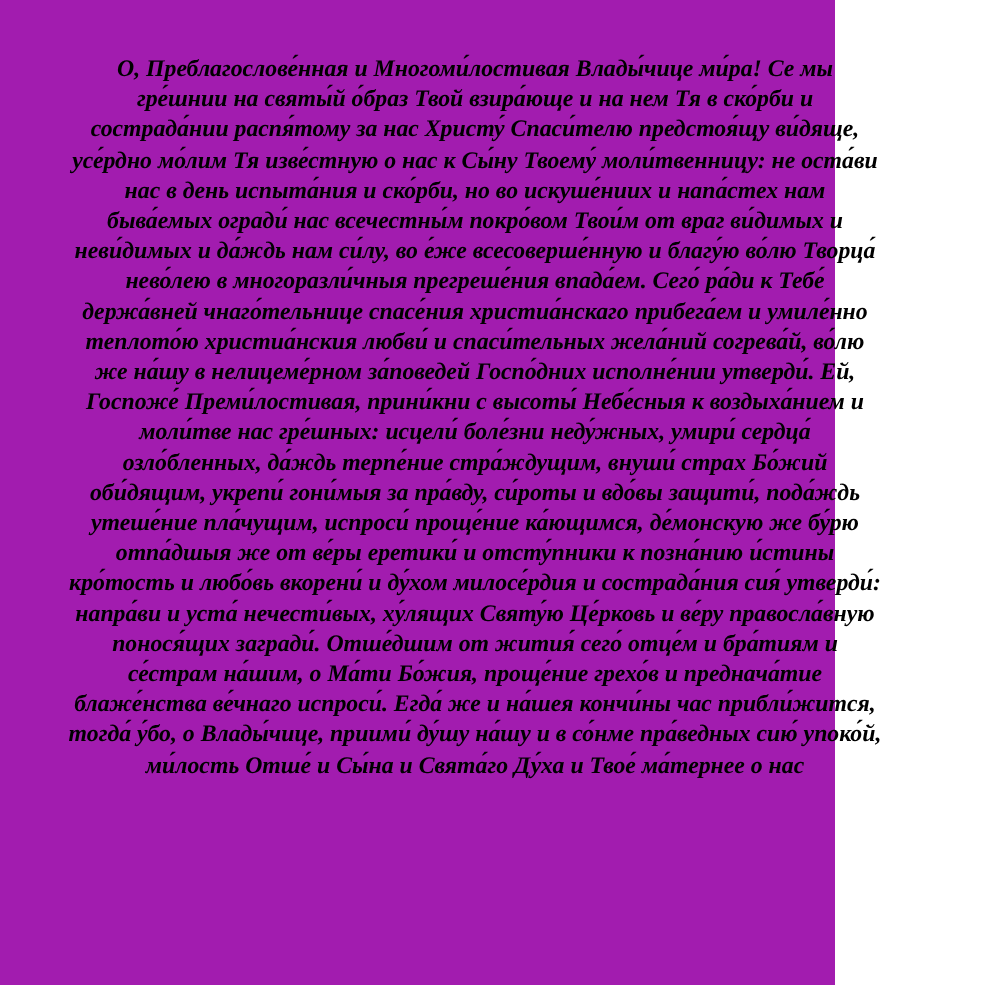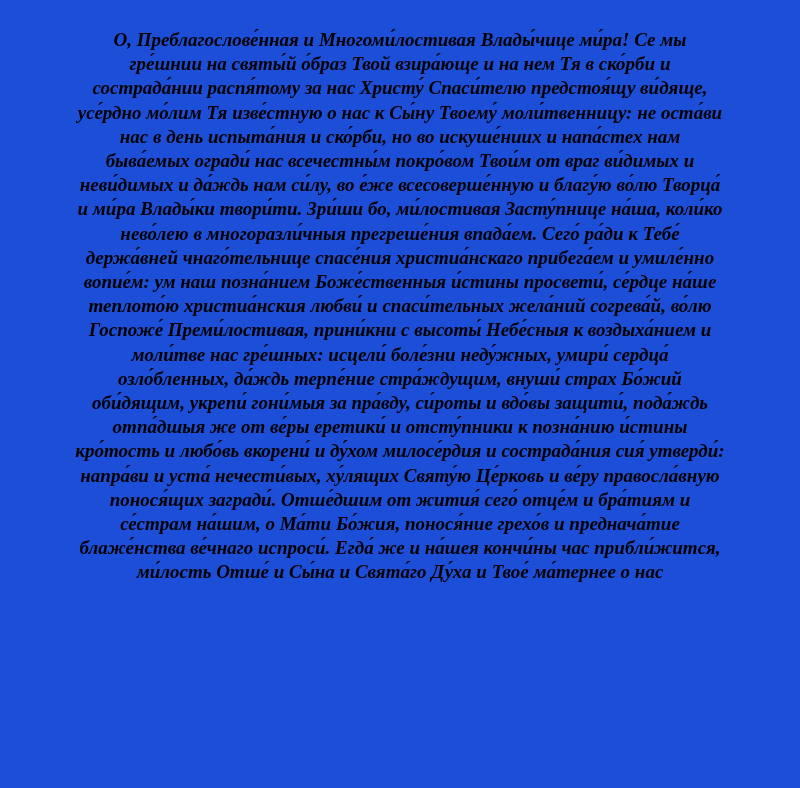--- a/index.html
+++ b/index.html
@@ -6,25 +6,25 @@
     margin: 0;
     padding: 0;
     background: #ffffff;
   }
   body {
     width: 800px;
     height: 788px;
     overflow: hidden;
   }
   .page {
-    width: 800px;
+    width: 668px;
     height: 788px;
     box-sizing: border-box;
-    padding-top: 28px;
-    background: #1d4ed8;
+    padding-top: 44px;
+    background: #a21caf;
   }
   .prayer {
     width: 760px;
     margin: 0 auto;
     text-align: center;
     font-family: "Liberation Serif", "DejaVu Serif", serif;
     font-style: italic;
     font-weight: bold;
     font-size: 19px;
     line-height: 24.2px;
@@ -39,30 +39,31 @@
 
 <div class="page">
   <div class="prayer">
       <div class="line">О, Преблагослове́нная и Многоми́лостивая Влады́чице ми́ра! Се мы</div>
       <div class="line">гре́шнии на святы́й о́браз Твой взира́юще и на нем Тя в ско́рби и</div>
       <div class="line">сострада́нии распя́тому за нас Христу́ Спаси́телю предстоя́щу ви́дяще,</div>
       <div class="line">усе́рдно мо́лим Тя изве́стную о нас к Сы́ну Твоему́ моли́твенницу: не оста́ви</div>
       <div class="line">нас в день испыта́ния и ско́рби, но во искуше́ниих и напа́стех нам</div>
       <div class="line">быва́емых огради́ нас всечестны́м покро́вом Твои́м от враг ви́димых и</div>
       <div class="line">неви́димых и да́ждь нам си́лу, во е́же всесоверше́нную и благу́ю во́лю Творца́</div>
-      <div class="line">и ми́ра Влады́ки твори́ти. Зри́ши бо, ми́лостивая Засту́пнице на́ша, коли́ко</div>
       <div class="line">нево́лею в многоразли́чныя прегреше́ния впада́ем. Сего́ ра́ди к Тебе́</div>
       <div class="line">держа́вней чнаго́тельнице спасе́ния христиа́нскаго прибега́ем и умиле́нно</div>
-      <div class="line">вопие́м: ум наш позна́нием Боже́ственныя и́стины просвети́, се́рдце на́ше</div>
       <div class="line">теплото́ю христиа́нския любви́ и спаси́тельных жела́ний согрева́й, во́лю</div>
+      <div class="line">же на́шу в нелицеме́рном за́поведей Госпо́дних исполне́нии утверди́. Ей,</div>
       <div class="line">Госпоже́ Преми́лостивая, прини́кни с высоты́ Небе́сныя к воздыха́нием и</div>
       <div class="line">моли́тве нас гре́шных: исцели́ боле́зни неду́жных, умири́ сердца́</div>
       <div class="line">озло́бленных, да́ждь терпе́ние стра́ждущим, внуши́ страх Бо́жий</div>
       <div class="line">оби́дящим, укрепи́ гони́мыя за пра́вду, си́роты и вдо́вы защити́, пода́ждь</div>
+      <div class="line">утеше́ние пла́чущим, испроси́ проще́ние ка́ющимся, де́монскую же бу́рю</div>
       <div class="line">отпа́дшыя же от ве́ры еретики́ и отсту́пники к позна́нию и́стины</div>
       <div class="line">кро́тость и любо́вь вкорени́ и ду́хом милосе́рдия и сострада́ния сия́ утверди́:</div>
       <div class="line">напра́ви и уста́ нечести́вых, ху́лящих Святу́ю Це́рковь и ве́ру правосла́вную</div>
       <div class="line">понося́щих загради́. Отше́дшим от жития́ сего́ отце́м и бра́тиям и</div>
-      <div class="line">се́страм на́шим, о Ма́ти Бо́жия, понося́ние грехо́в и преднача́тие</div>
+      <div class="line">се́страм на́шим, о Ма́ти Бо́жия, проще́ние грехо́в и преднача́тие</div>
       <div class="line">блаже́нства ве́чнаго испроси́. Егда́ же и на́шея кончи́ны час прибли́жится,</div>
+      <div class="line">тогда́ у́бо, о Влады́чице, приими́ ду́шу на́шу и в со́нме пра́ведных сию́ упоко́й,</div>
       <div class="line">ми́лость Отше́ и Сы́на и Свята́го Ду́ха и Твое́ ма́тернее о нас</div>
     </div>
 </div>
 
 </body></html>

